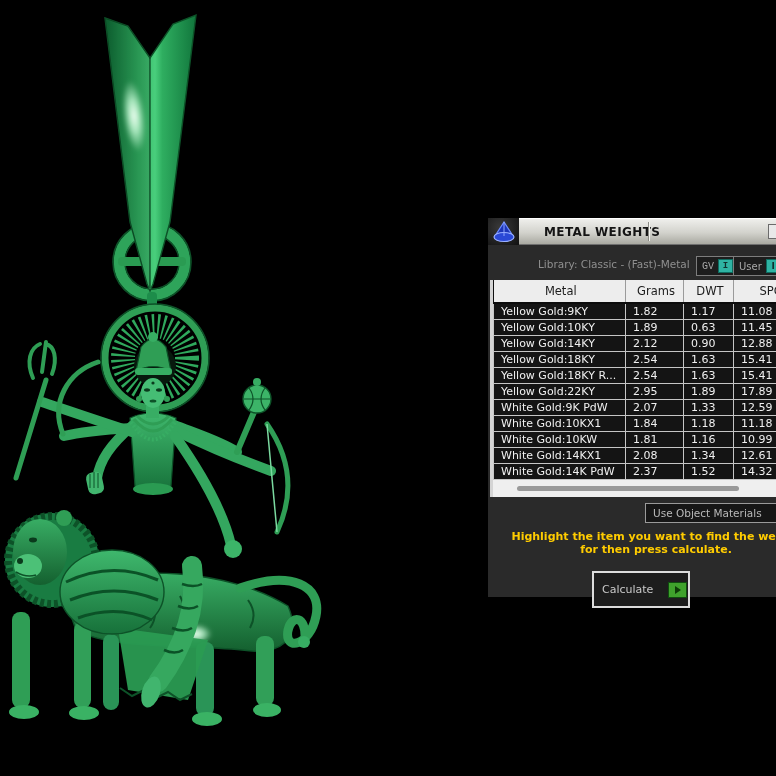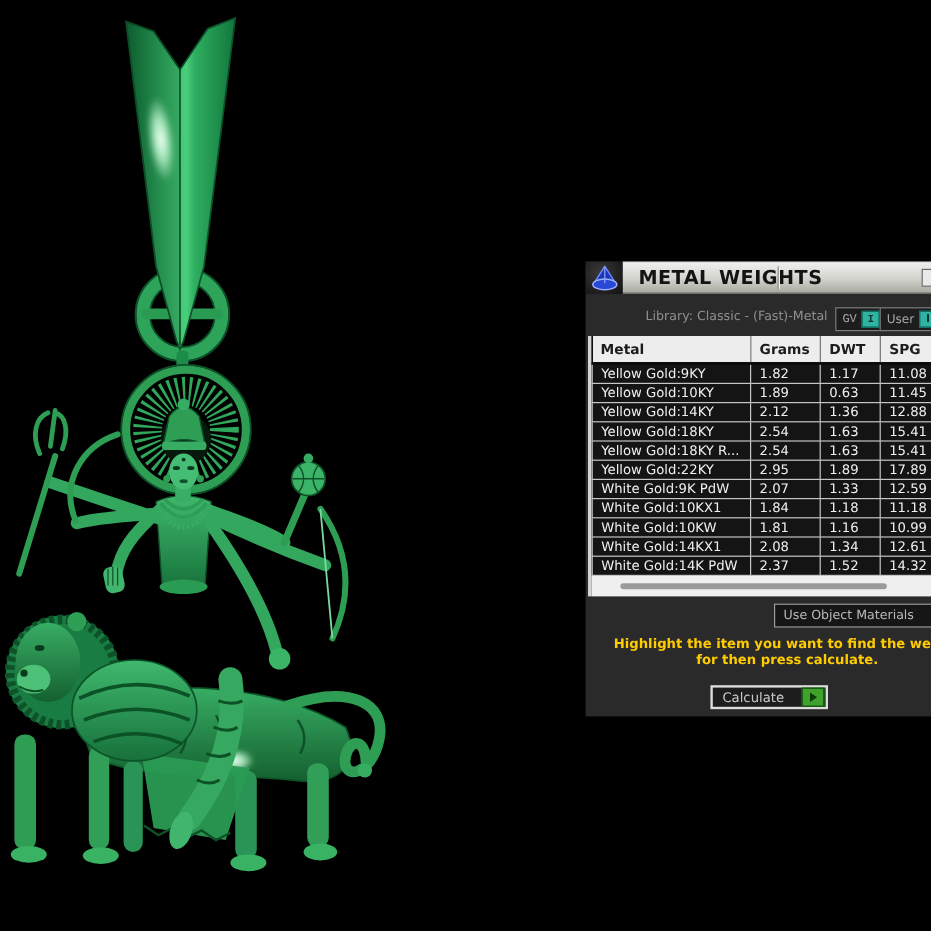--- a/index.html
+++ b/index.html
@@ -10,57 +10,57 @@
   .viewport{position:absolute;left:0;top:0;width:490px;height:776px;cursor:grab;}
 
   
   .panel{position:absolute;left:488px;top:218px;width:332px;height:379px;background:#2a2a2a;}
   .titlebar{position:absolute;left:0;top:0;width:100%;height:27px;display:flex;}
   .tb-icon{width:31px;height:27px;background:radial-gradient(circle at 40% 35%,#3a3a3a,#101010);
            display:flex;align-items:center;justify-content:center;flex:none;}
   .tb-strip{position:relative;flex:1;background:linear-gradient(#efefec,#d2d2cc 55%,#a9a9a1);
             border-top:1px solid #fff;border-bottom:1px solid #6e6e6e;
             display:flex;align-items:center;}
-  .tb-title{font-size:16px;font-weight:bold;color:#141414;letter-spacing:.4px;padding-left:13px;}
+  .tb-title{font-size:12px;font-weight:bold;color:#141414;letter-spacing:.4px;padding-left:25px;}
   .tb-divider{position:absolute;left:129px;top:3px;width:1px;height:19px;background:#8a8a84;
               border-right:1px solid #f4f4f0;}
   .tb-corner{position:absolute;left:249px;top:5px;width:11px;height:13px;background:#e9e9e9;
              border:1px solid #6b6b6b;}
 
   .library-row{position:absolute;left:0;top:34px;width:100%;height:26px;}
   .library-label{position:absolute;left:16px;top:6px;font-size:10.5px;color:#8f8f8f;margin-left:34px;}
   .mini-btn{position:absolute;top:4px;height:18px;background:#1d1d1d;border:1px solid #7d7d7d;
             display:flex;align-items:center;padding:0 2px 0 5px;gap:4px;cursor:pointer;}
   .mini-btn .lbl{font-size:10px;color:#a8a8a8;}
   .mini-btn .ind{width:13px;height:12px;background:#2fb3a3;border:1px solid #0e6b5f;
                  color:#10302e;font-size:9px;font-weight:bold;line-height:12px;text-align:center;}
   .btn-gv{left:208px;width:33px;font-family:Liberation Mono, monospace;}
   .btn-user{left:245px;width:50px;}
 
   .table-wrap{position:absolute;left:2px;top:62px;width:316px;border-left:3px solid #d4d4d4;}
   table.metals{border-collapse:collapse;table-layout:fixed;width:312px;background:#101010;}
-  table.metals th{background:#ededed;color:#1c1c1c;font-weight:bold;text-align:left;
+  table.metals th{background:#ededed;color:#1c1c1c;font-weight:normal;text-align:center;
                   font-size:11.5px;height:22px;padding:0 4px 0 7px;
                   border-right:1px solid #9a9a9a;border-bottom:2px solid #0c0c0c;
                   white-space:nowrap;overflow:hidden;}
   table.metals td{background:#141414;color:#f0f0f0;font-size:11px;height:15px;line-height:15px;
                   padding:0 2px 0 7px;border:1px solid #c6c6c6;border-top:none;
                   white-space:nowrap;overflow:hidden;cursor:default;}
   col.c-metal{width:132px;} col.c-grams{width:58px;} col.c-dwt{width:50px;} col.c-spg{width:72px;}
   .hscrollbar{position:relative;width:312px;height:17px;background:#efefef;cursor:pointer;}
   .hscroll-thumb{position:absolute;left:24px;top:6px;width:222px;height:5px;background:#9a9a9a;border-radius:3px;}
 
   .uom-btn{position:absolute;left:157px;top:285px;width:150px;height:18px;background:#161616;
            border:1px solid #9a9a9a;display:flex;align-items:center;cursor:pointer;}
   .uom-btn .lbl{flex:1;font-size:10.5px;color:#b9b9b9;padding-left:7px;white-space:nowrap;}
 
   .instruction{position:absolute;left:8px;top:312px;width:320px;text-align:center;
                font-size:11px;font-weight:bold;color:#ffcc00;line-height:13px;}
 
-  .calc-btn{position:absolute;left:104px;top:353px;width:98px;height:20px;background:#1d1d1d;
+  .calc-btn{position:absolute;left:104px;top:353px;width:98px;height:37px;background:#1d1d1d;
             border:2px solid #dcdcdc;display:flex;align-items:center;cursor:pointer;box-sizing:border-box;}
   .calc-btn .lbl{flex:1;font-size:11px;color:#c9c9c9;padding-left:8px;}
   .calc-go{width:17px;height:14px;margin-right:1px;background:#3fa22c;border:1px solid #0f4d0f;
            display:flex;align-items:center;justify-content:center;flex:none;}
   .calc-go i{display:block;width:0;height:0;border-left:6px solid #0e3d08;
              border-top:4px solid transparent;border-bottom:4px solid transparent;}
 </style>
 </head>
 <body>
 
@@ -259,21 +259,21 @@
             </tr>
             <tr>
               <td>Yellow Gold:10KY</td>
               <td>1.89</td>
               <td>0.63</td>
               <td>11.45</td>
             </tr>
             <tr>
               <td>Yellow Gold:14KY</td>
               <td>2.12</td>
-              <td>1.36</td>
+              <td>0.90</td>
               <td>12.88</td>
             </tr>
             <tr>
               <td>Yellow Gold:18KY</td>
               <td>2.54</td>
               <td>1.63</td>
               <td>15.41</td>
             </tr>
             <tr>
               <td>Yellow Gold:18KY R...</td>

